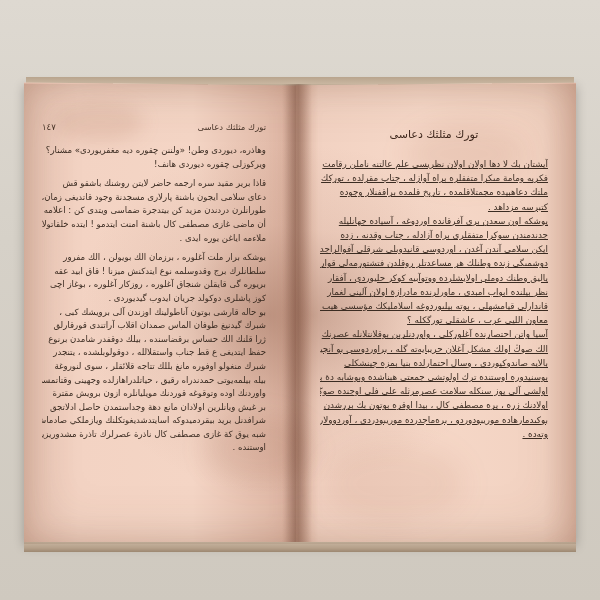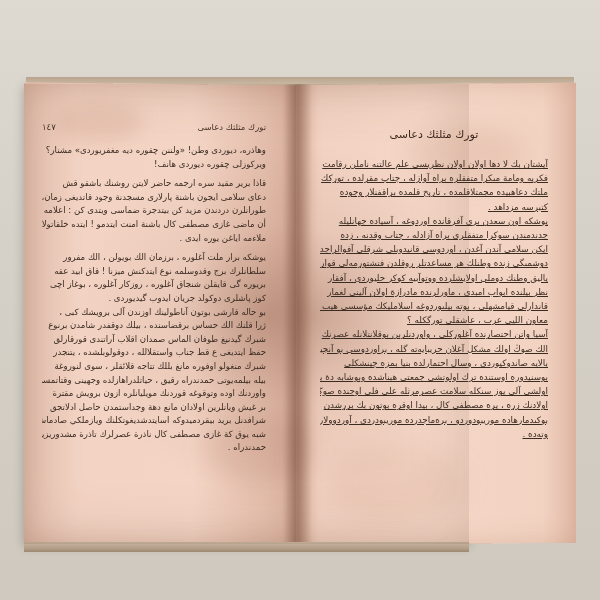--- a/index.html
+++ b/index.html
@@ -17,21 +17,21 @@
     width: 600px;
     height: 600px;
     background: linear-gradient(180deg, #ded9d1 0%, #d6d1c8 40%, #cfc9bf 100%);
   }
 
   
   .book {
     position: absolute;
     left: 24px;
     top: 84px;
-    width: 445px;
+    width: 552px;
     height: 460px;
     background: #cbbfae;
     box-shadow: 0 2px 10px rgba(0,0,0,0.25);
   }
 
   
   .leaf {
     position: absolute;
     top: 0;
     height: 100%;
@@ -201,30 +201,30 @@
         <div class="body-line">أن ماضى غازى مصطفى كال باشنة امنت ايتدمو ! ايتده خلقاتولاى</div>
         <div class="body-line">ملاءمه اياغن يوره ايدى .</div>
       </div>
 
       <div class="body-block">
         <div class="body-line">يوشكه برار ملت آغلوره ، برزمان الك بويولن ، الك مفرور</div>
         <div class="body-line">سلطانلرك برج وقدوسلمه نوع ايتدكنش ميزنا ! قاق ابيد عقه</div>
         <div class="body-line">بريوره گى قايقلن شنجاق آغلوره ، روزكار آغلوره ، بوغاز اچى</div>
         <div class="body-line">كوز پاشلرى دوكولد جريان ايدوب گيديوردى .</div>
         <div class="body-line">بو حاله قارشى بوتون آناطولينك اوزندن آلى برويشك كبى ،</div>
+        <div class="body-line">شبرك گيدنيغ طوفان الماس صمدان اقلاب آراتندى قورقارلق</div>
         <div class="body-line">ژرا قلنك الك حساس برقضاسنده ، بيلك دوقفدر شامدن برنوع</div>
-        <div class="body-line">شبرك گيدنيغ طوفان الماس صمدان اقلاب آراتندى قورقارلق</div>
         <div class="body-line">حفظ ايتديغى ع قط جناب واستقلالله ، دوقولوبلشده ، يتنجدر</div>
         <div class="body-line">شبرك منغولو اوفوره مانغ بللك تتاجه قلائقلر ، سوى لنوروغة</div>
         <div class="body-line">بيله بيلمەيوتى حمدندراه رقيق ، حياتلدراهازلده وجهينى وقتاتمسى</div>
         <div class="body-line">واوردنك اوده وتوقوغه قوردنك مويليانلره ازون برويش مقترة</div>
         <div class="body-line">بر غيش ويانلرين اولادان مانع دهة وجداستمدن حاصل ادلاتجق</div>
         <div class="body-line">شرافدنل بريد بيقردميدوكه اسايتدشديغوتكلنك ويازملكي صادماش،</div>
         <div class="body-line">شبه يوق كة غازى مصطفى كال ناذرة عصرلرك تاذرة مشدوريزيش</div>
-        <div class="body-line">حمدندراه .</div>
+        <div class="body-line">اوستنده .</div>
         <div class="body-line"></div>
       </div>
     </div>
 
     <div class="page-text right-content">
       <div class="chapter-title">تورك مثلثك دعاسى</div>
 
       <div class="right-line">آيشتان بك لا دها اولان اولان نظريسى علم عالتنه ناملن رقامت</div>
       <div class="right-line">فكريه ومامة مىكرا متفقلره براه آوازله ، چتاپ مقرلده ، توركك</div>
       <div class="right-line">ملتك دعاهبيده مجمتلاقلمده ، تاريخ قلمده براقفنلار وجوده</div>

